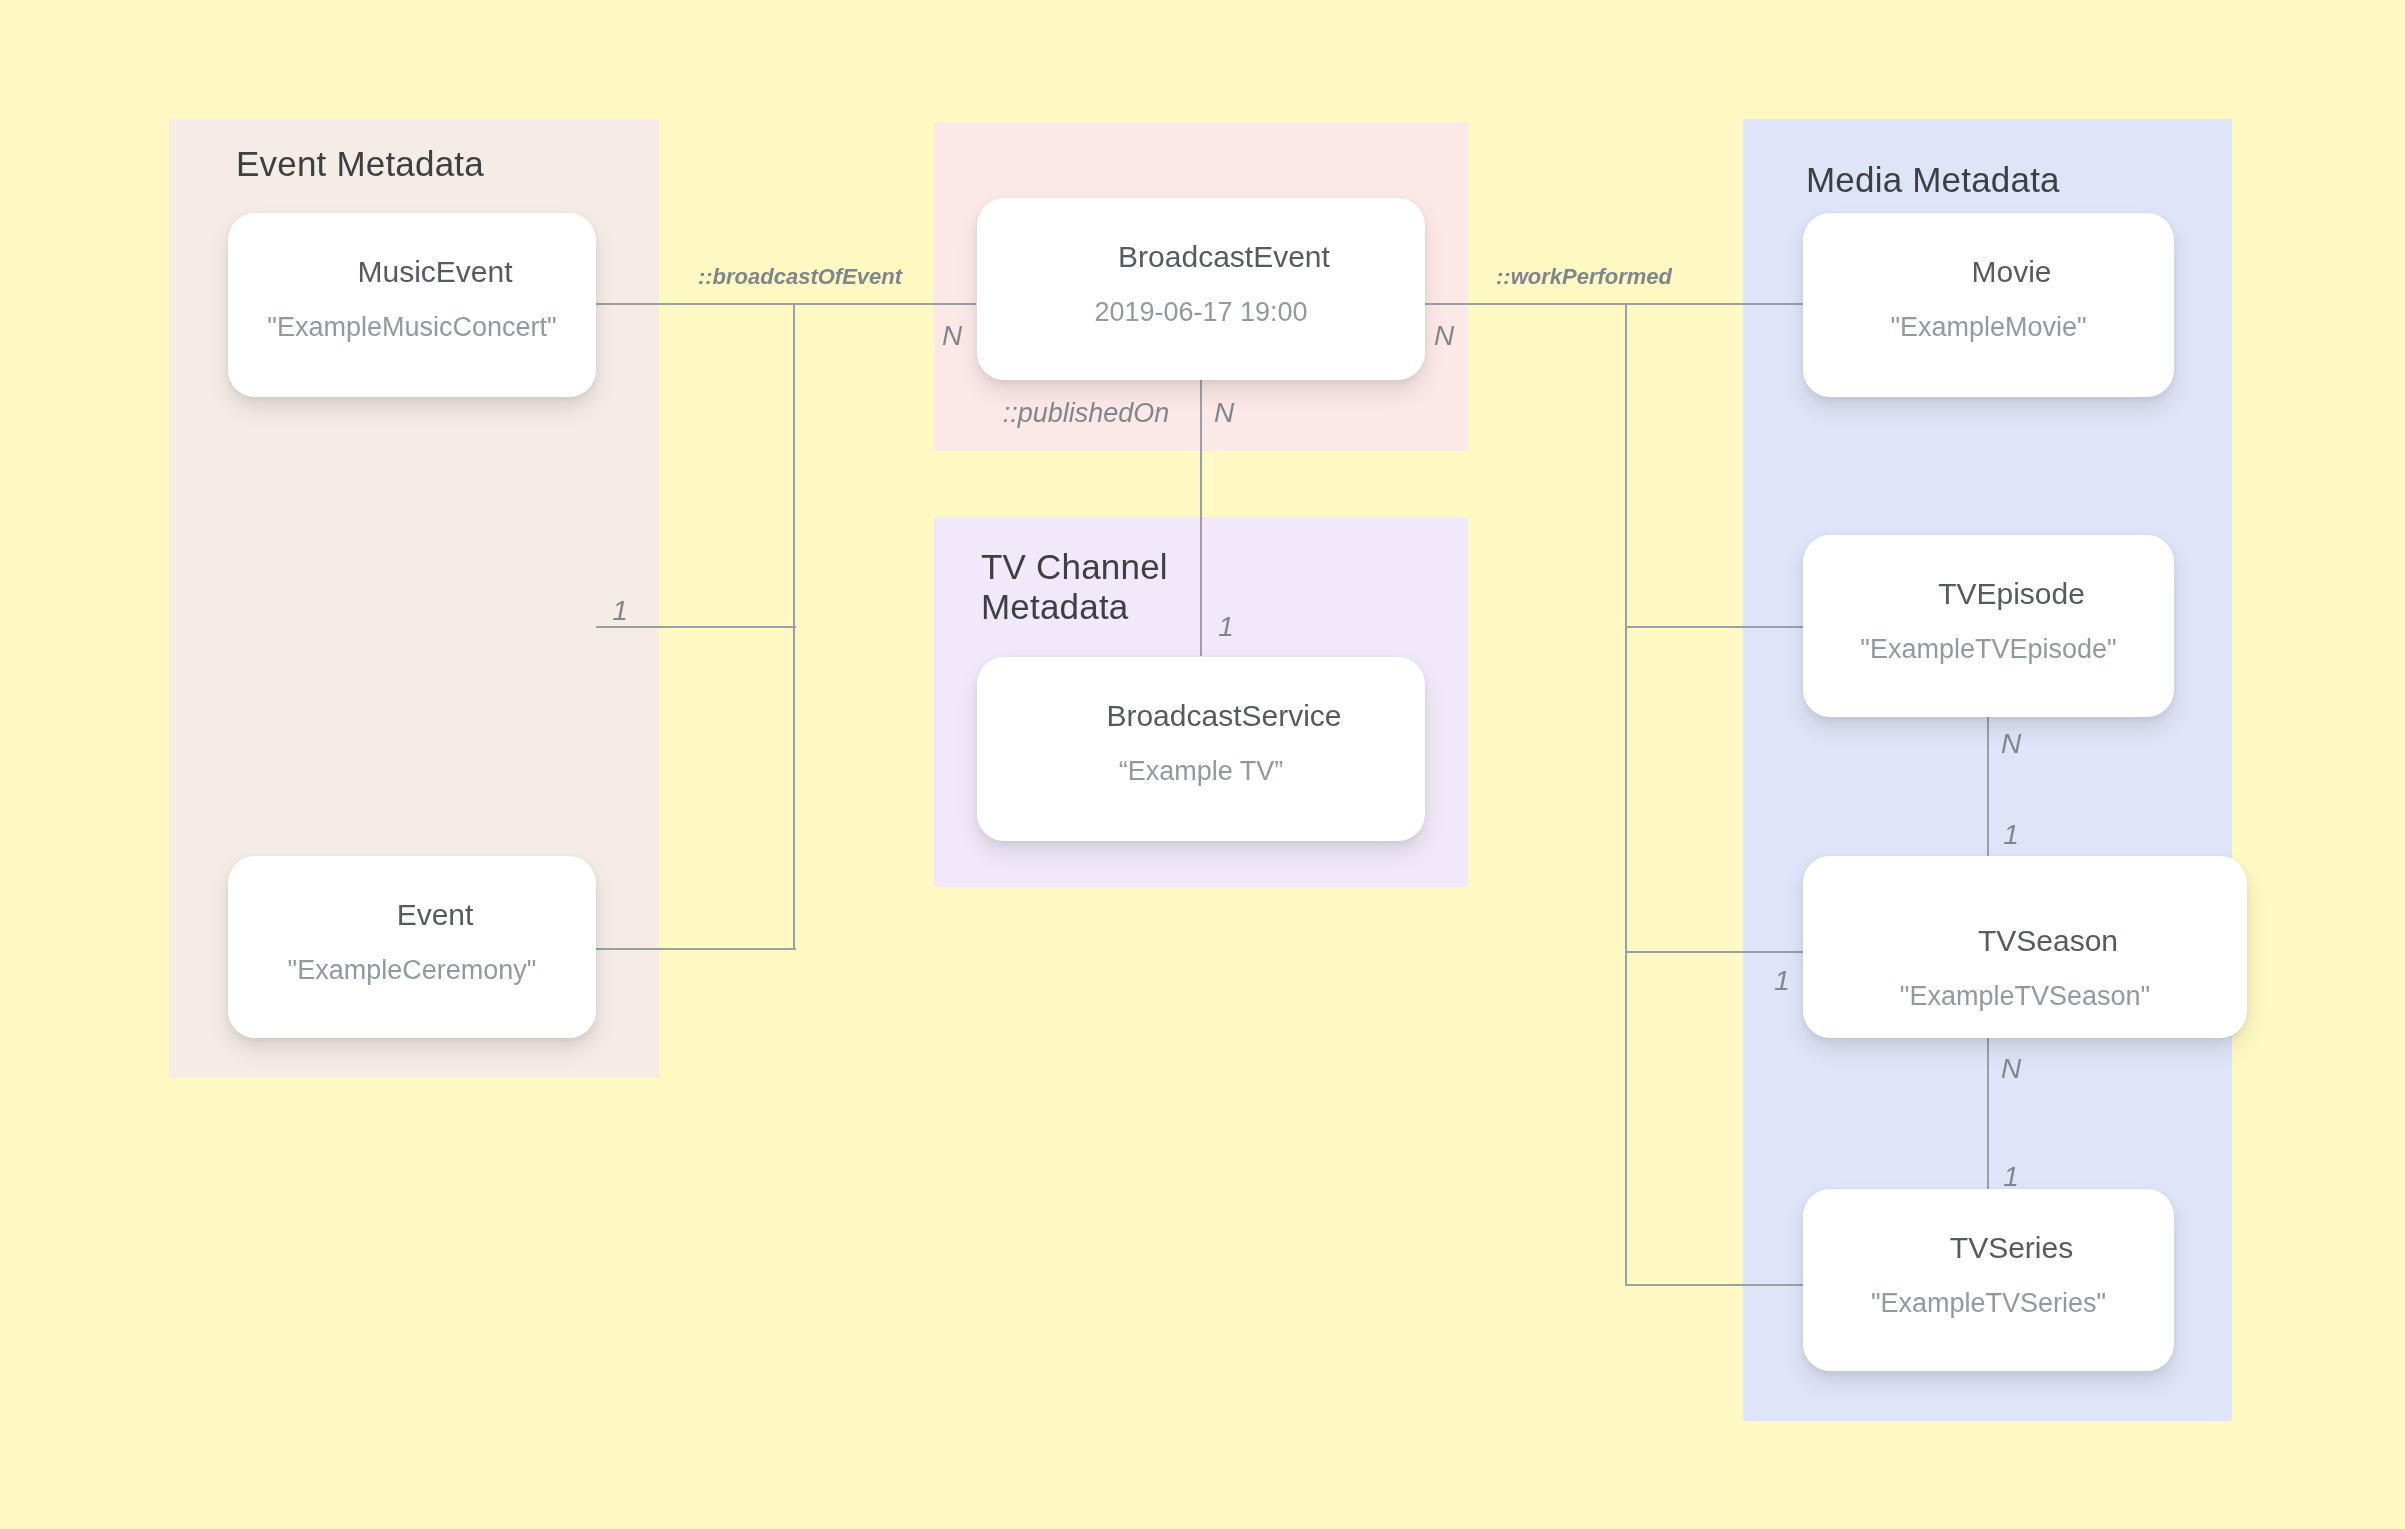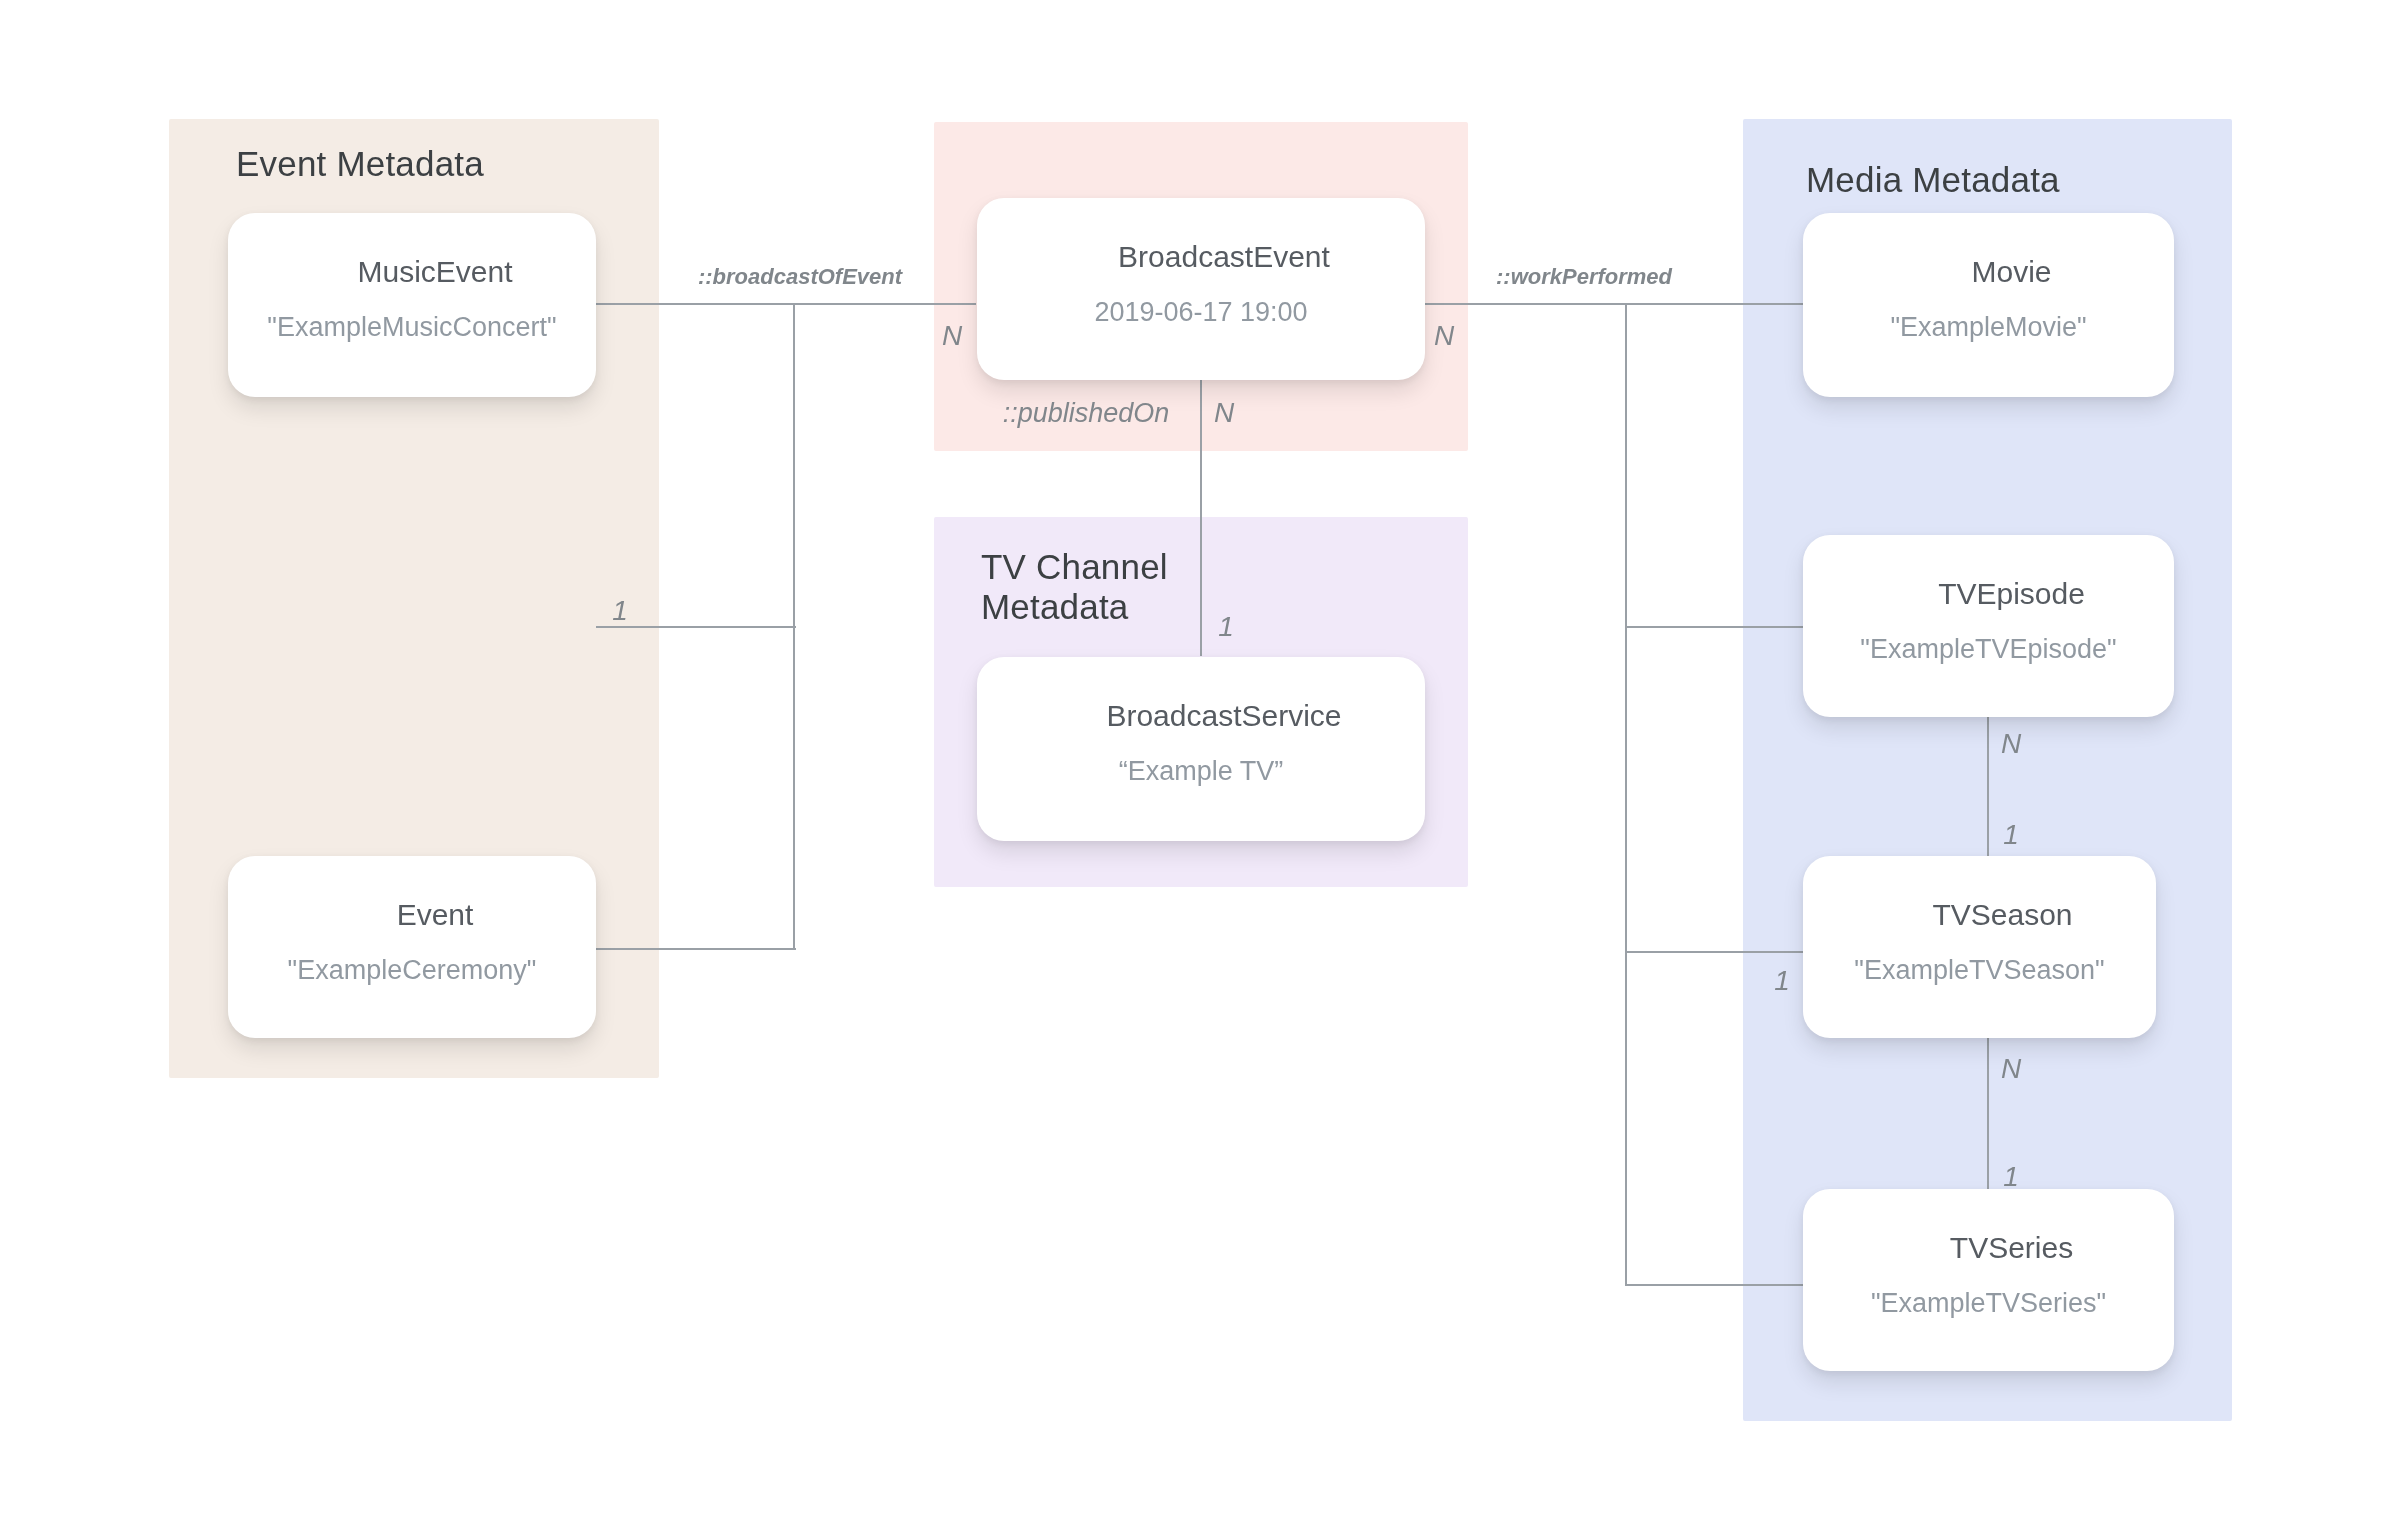--- a/index.html
+++ b/index.html
@@ -7,21 +7,21 @@
     padding: 0;
     background: #000000;
   }
   body {
     font-family: "Liberation Sans", sans-serif;
   }
   .stage {
     position: relative;
     width: 2405px;
     height: 1529px;
-    background: #ffffff;
+    background: #fef9c3;
     overflow: hidden;
   }
 
   
   .panel {
     position: absolute;
     border-radius: 1.9px;
   }
   .panel-event     { left: 169px;  top: 119px; width: 490px; height: 959px; background: #f4ece5; }
   .panel-broadcast { left: 934px;  top: 122px; width: 534px; height: 329px;  background: #fce9e7; }
@@ -76,21 +76,21 @@
   .card-subtitle {
     color: #9199a1;
   }
   .c-music     { left: 228px;  top: 213px; width: 368px; height: 184px; }
   .c-sports    { left: 228px;  top: 535px; width: 368px; height: 182px; }
   .c-event     { left: 228px;  top: 856px; width: 368px; height: 182px; }
   .c-bevent    { left: 977px; top: 198px; width: 448px; height: 182px; }
   .c-bservice  { left: 977px; top: 657px; width: 448px; height: 184px; }
   .c-movie     { left: 1803px; top: 213px; width: 371px; height: 184px; }
   .c-episode   { left: 1803px; top: 535px; width: 371px; height: 182px; }
-  .c-season    { left: 1803px; top: 856px; width: 353px; height: 182px; }
+  .c-season    { left: 1803px; top: 856px; width: 444px; height: 182px; justify-content: center; }
   .c-series    { left: 1803px; top: 1189px; width: 371px; height: 182px; }
   .c-sports .card-subtitle { max-width: 298px; }
 
   
   .rel-label {
     position: absolute;
     transform: translate(-50%, -50%);
     font-style: italic;
     font-weight: 700;
     font-size: 22px;

